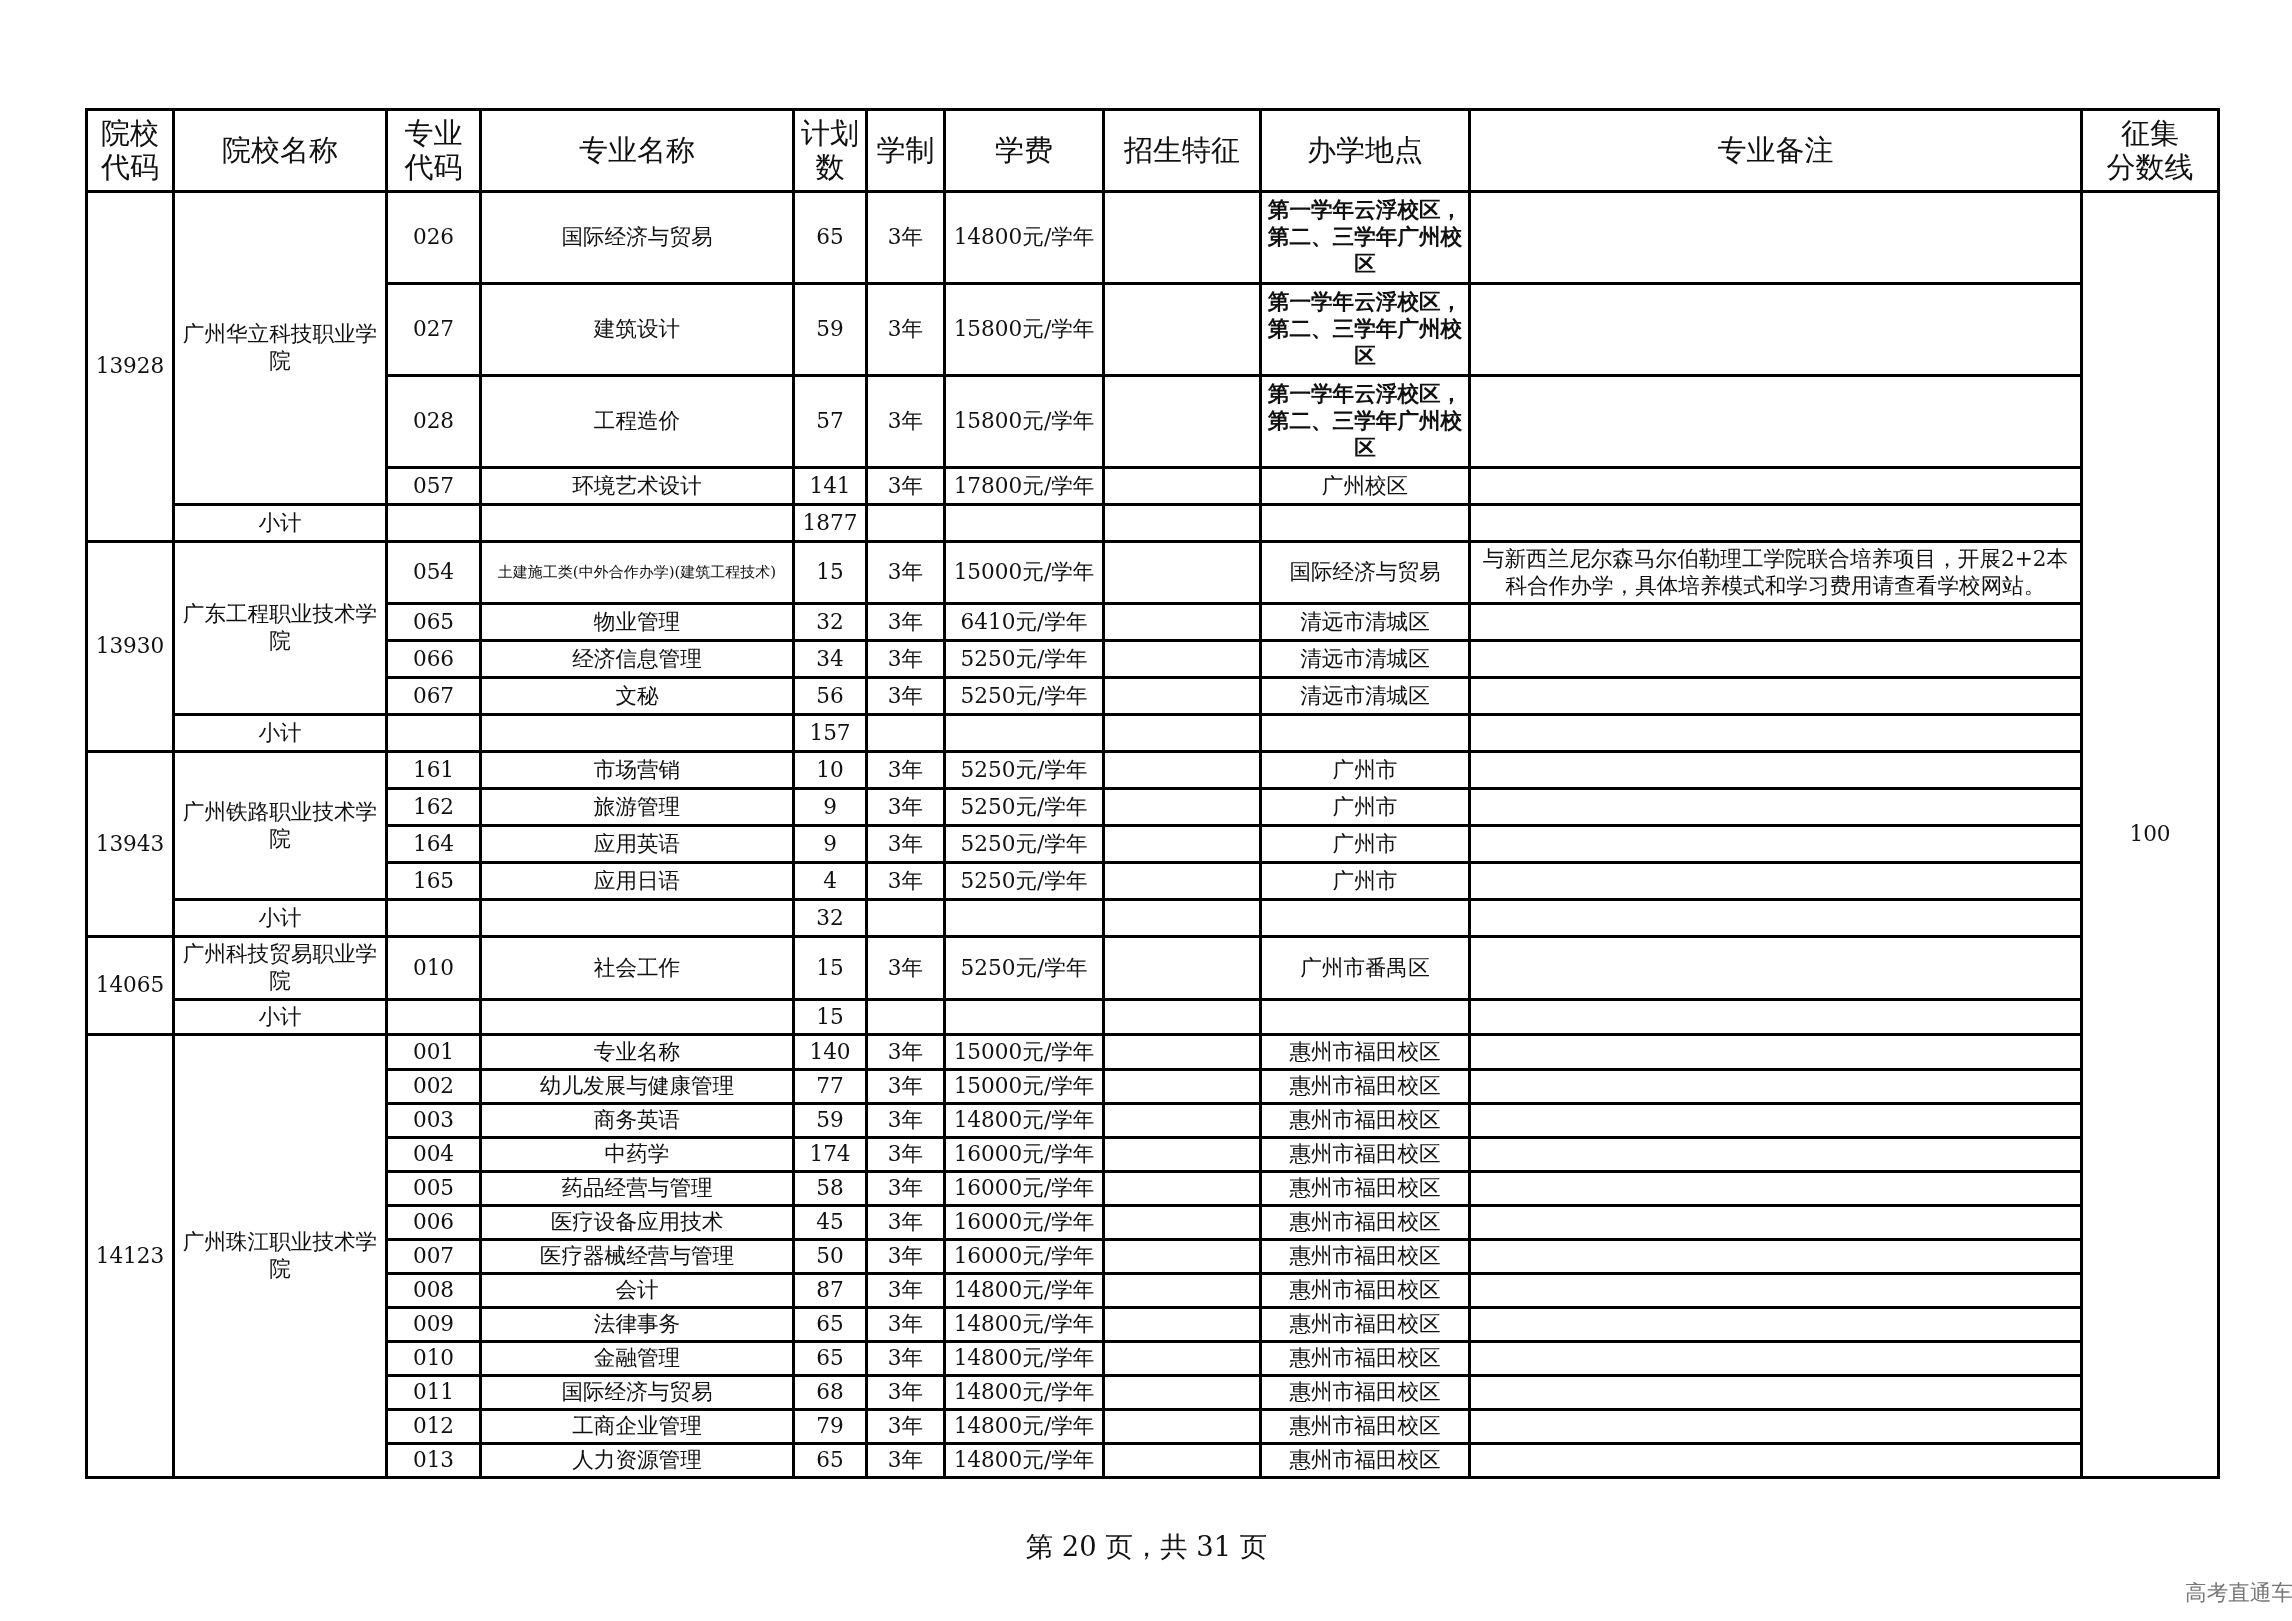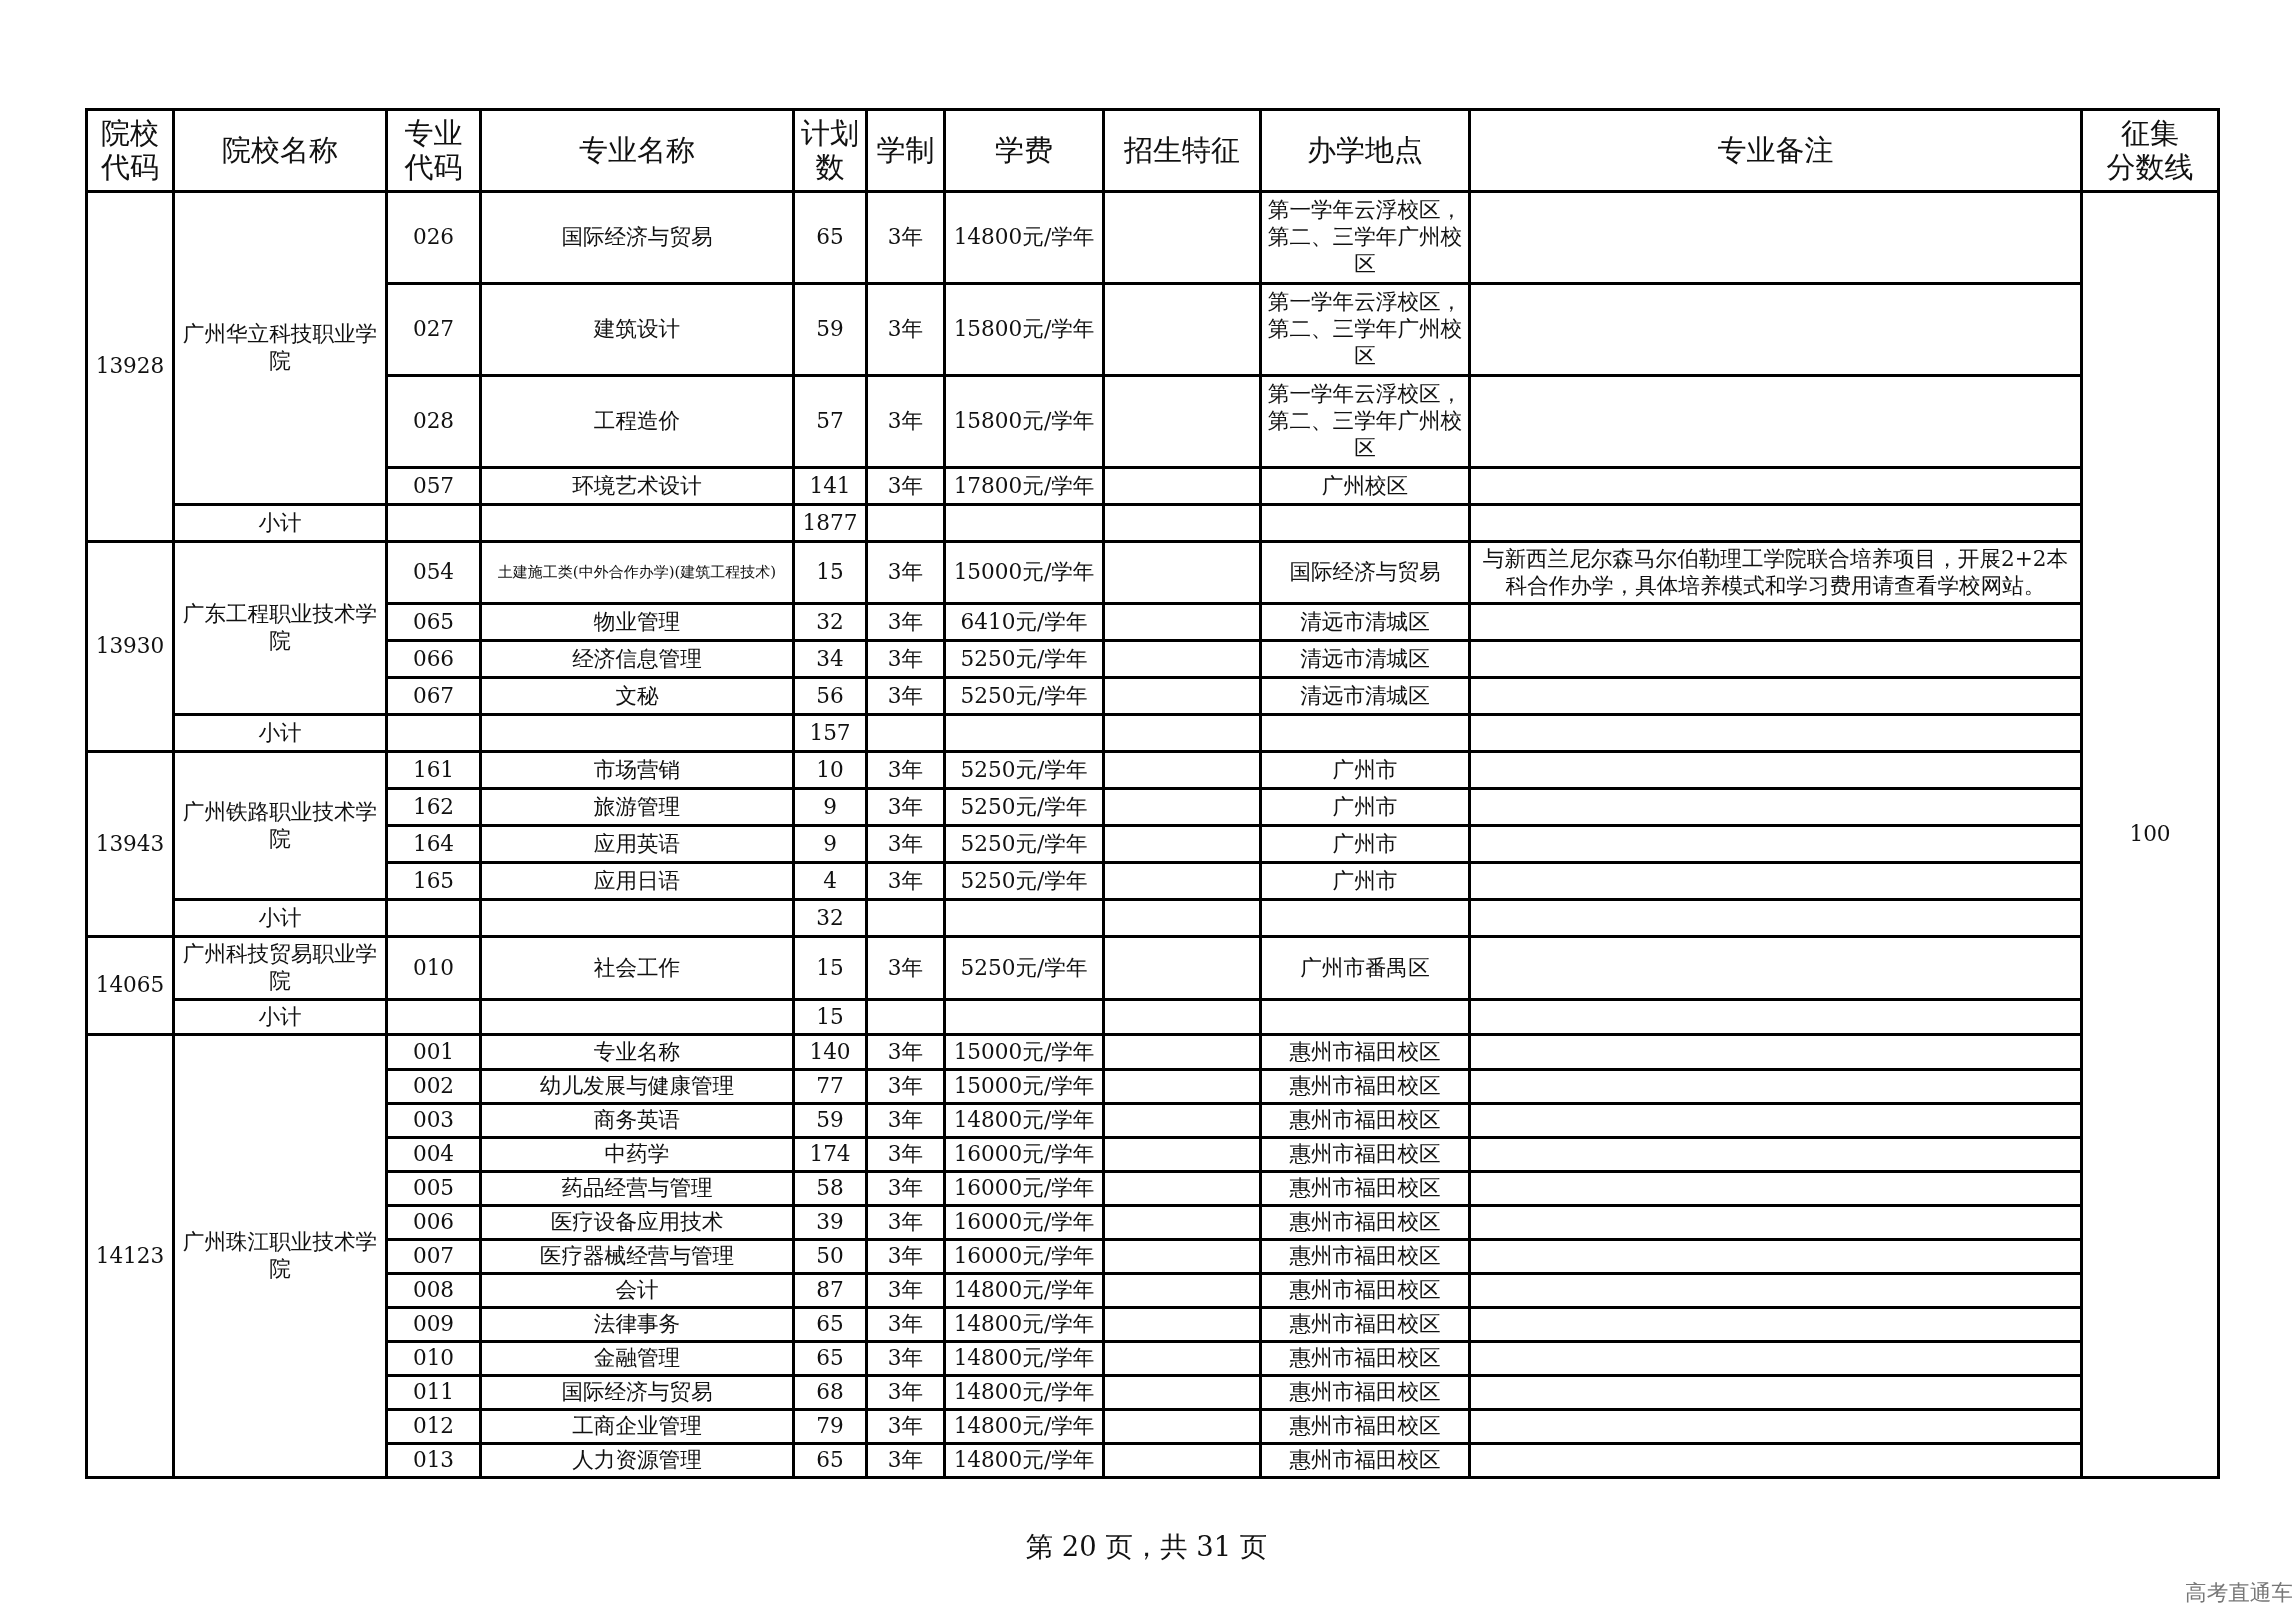--- a/index.html
+++ b/index.html
@@ -6,21 +6,21 @@
   body { width:2293px; height:1621px; position:relative; overflow:hidden;
          font-family:"DejaVu Serif","Liberation Serif",serif; color:#111; }
   table.main { position:absolute; left:85px; top:108px; border-collapse:collapse;
                table-layout:fixed;padding-left:20px; }
   table.main td, table.main th { border:3.9px solid #000; padding:0 3.9px; text-align:center;
                vertical-align:middle; overflow:hidden; line-height:1.25; }
   table.main th { font-family:"DejaVu Sans","Liberation Sans",sans-serif; font-weight:normal;
                font-size:29px; line-height:1.15; }
   table.main td { font-size:21.6px; }
   td.remark { text-align:left; font-size:18.6px; line-height:1.5; padding:0 5.9px; }
-  td.loc3 { font-size:20.6px; line-height:1.45; }
+  td.loc3 { font-size:20.6px; line-height:1.45;font-weight:bold; }
   .footer { position:absolute; left:0; width:2293px; top:1529px; text-align:center;
             font-size:27.4px; font-family:"DejaVu Serif","Liberation Serif",serif; }
   .watermark { position:absolute; right:0; top:1578px; font-size:21.6px; color:#777;
             font-family:"DejaVu Sans","Liberation Sans",sans-serif; }
 </style>
 </head>
 <body>
 
 <table class="main">
   <colgroup>
@@ -292,21 +292,21 @@
       <td>58</td>
       <td>3年</td>
       <td>16000元/学年</td>
       <td></td>
       <td>惠州市福田校区</td>
       <td class="remark"></td>
     </tr>
     <tr style="height:34px">
       <td>006</td>
       <td>医疗设备应用技术</td>
-      <td>39</td>
+      <td>45</td>
       <td>3年</td>
       <td>16000元/学年</td>
       <td></td>
       <td>惠州市福田校区</td>
       <td class="remark"></td>
     </tr>
     <tr style="height:34px">
       <td>007</td>
       <td>医疗器械经营与管理</td>
       <td>50</td>

